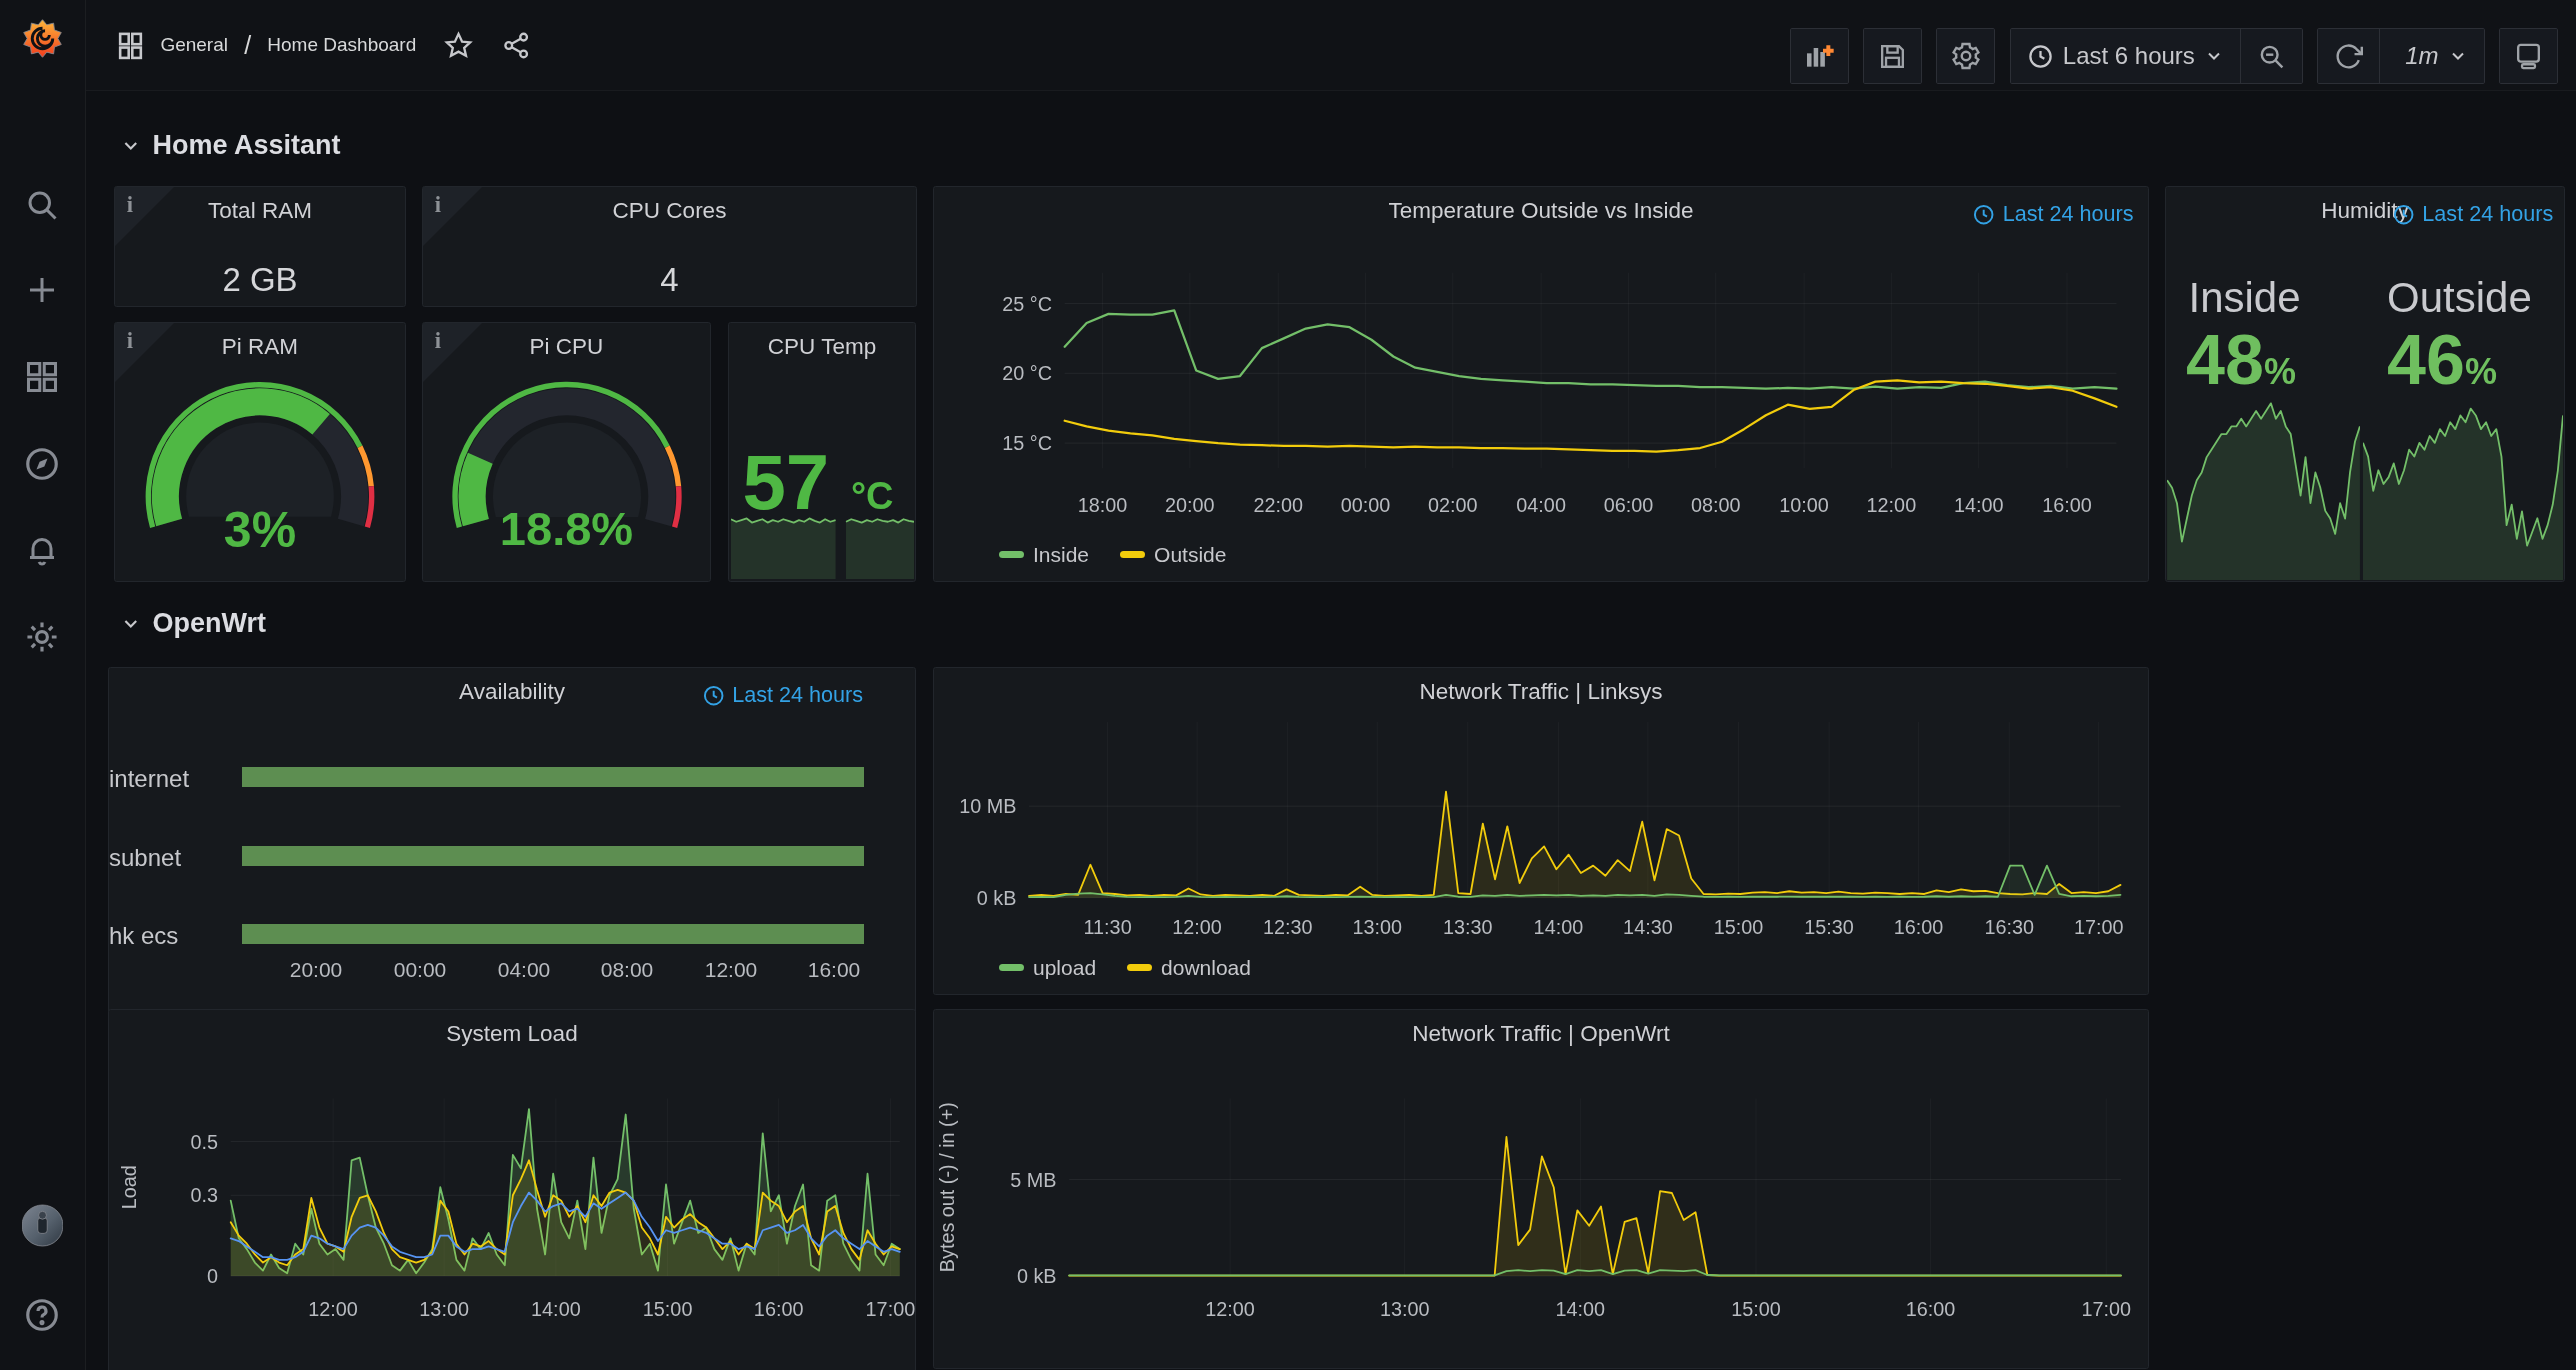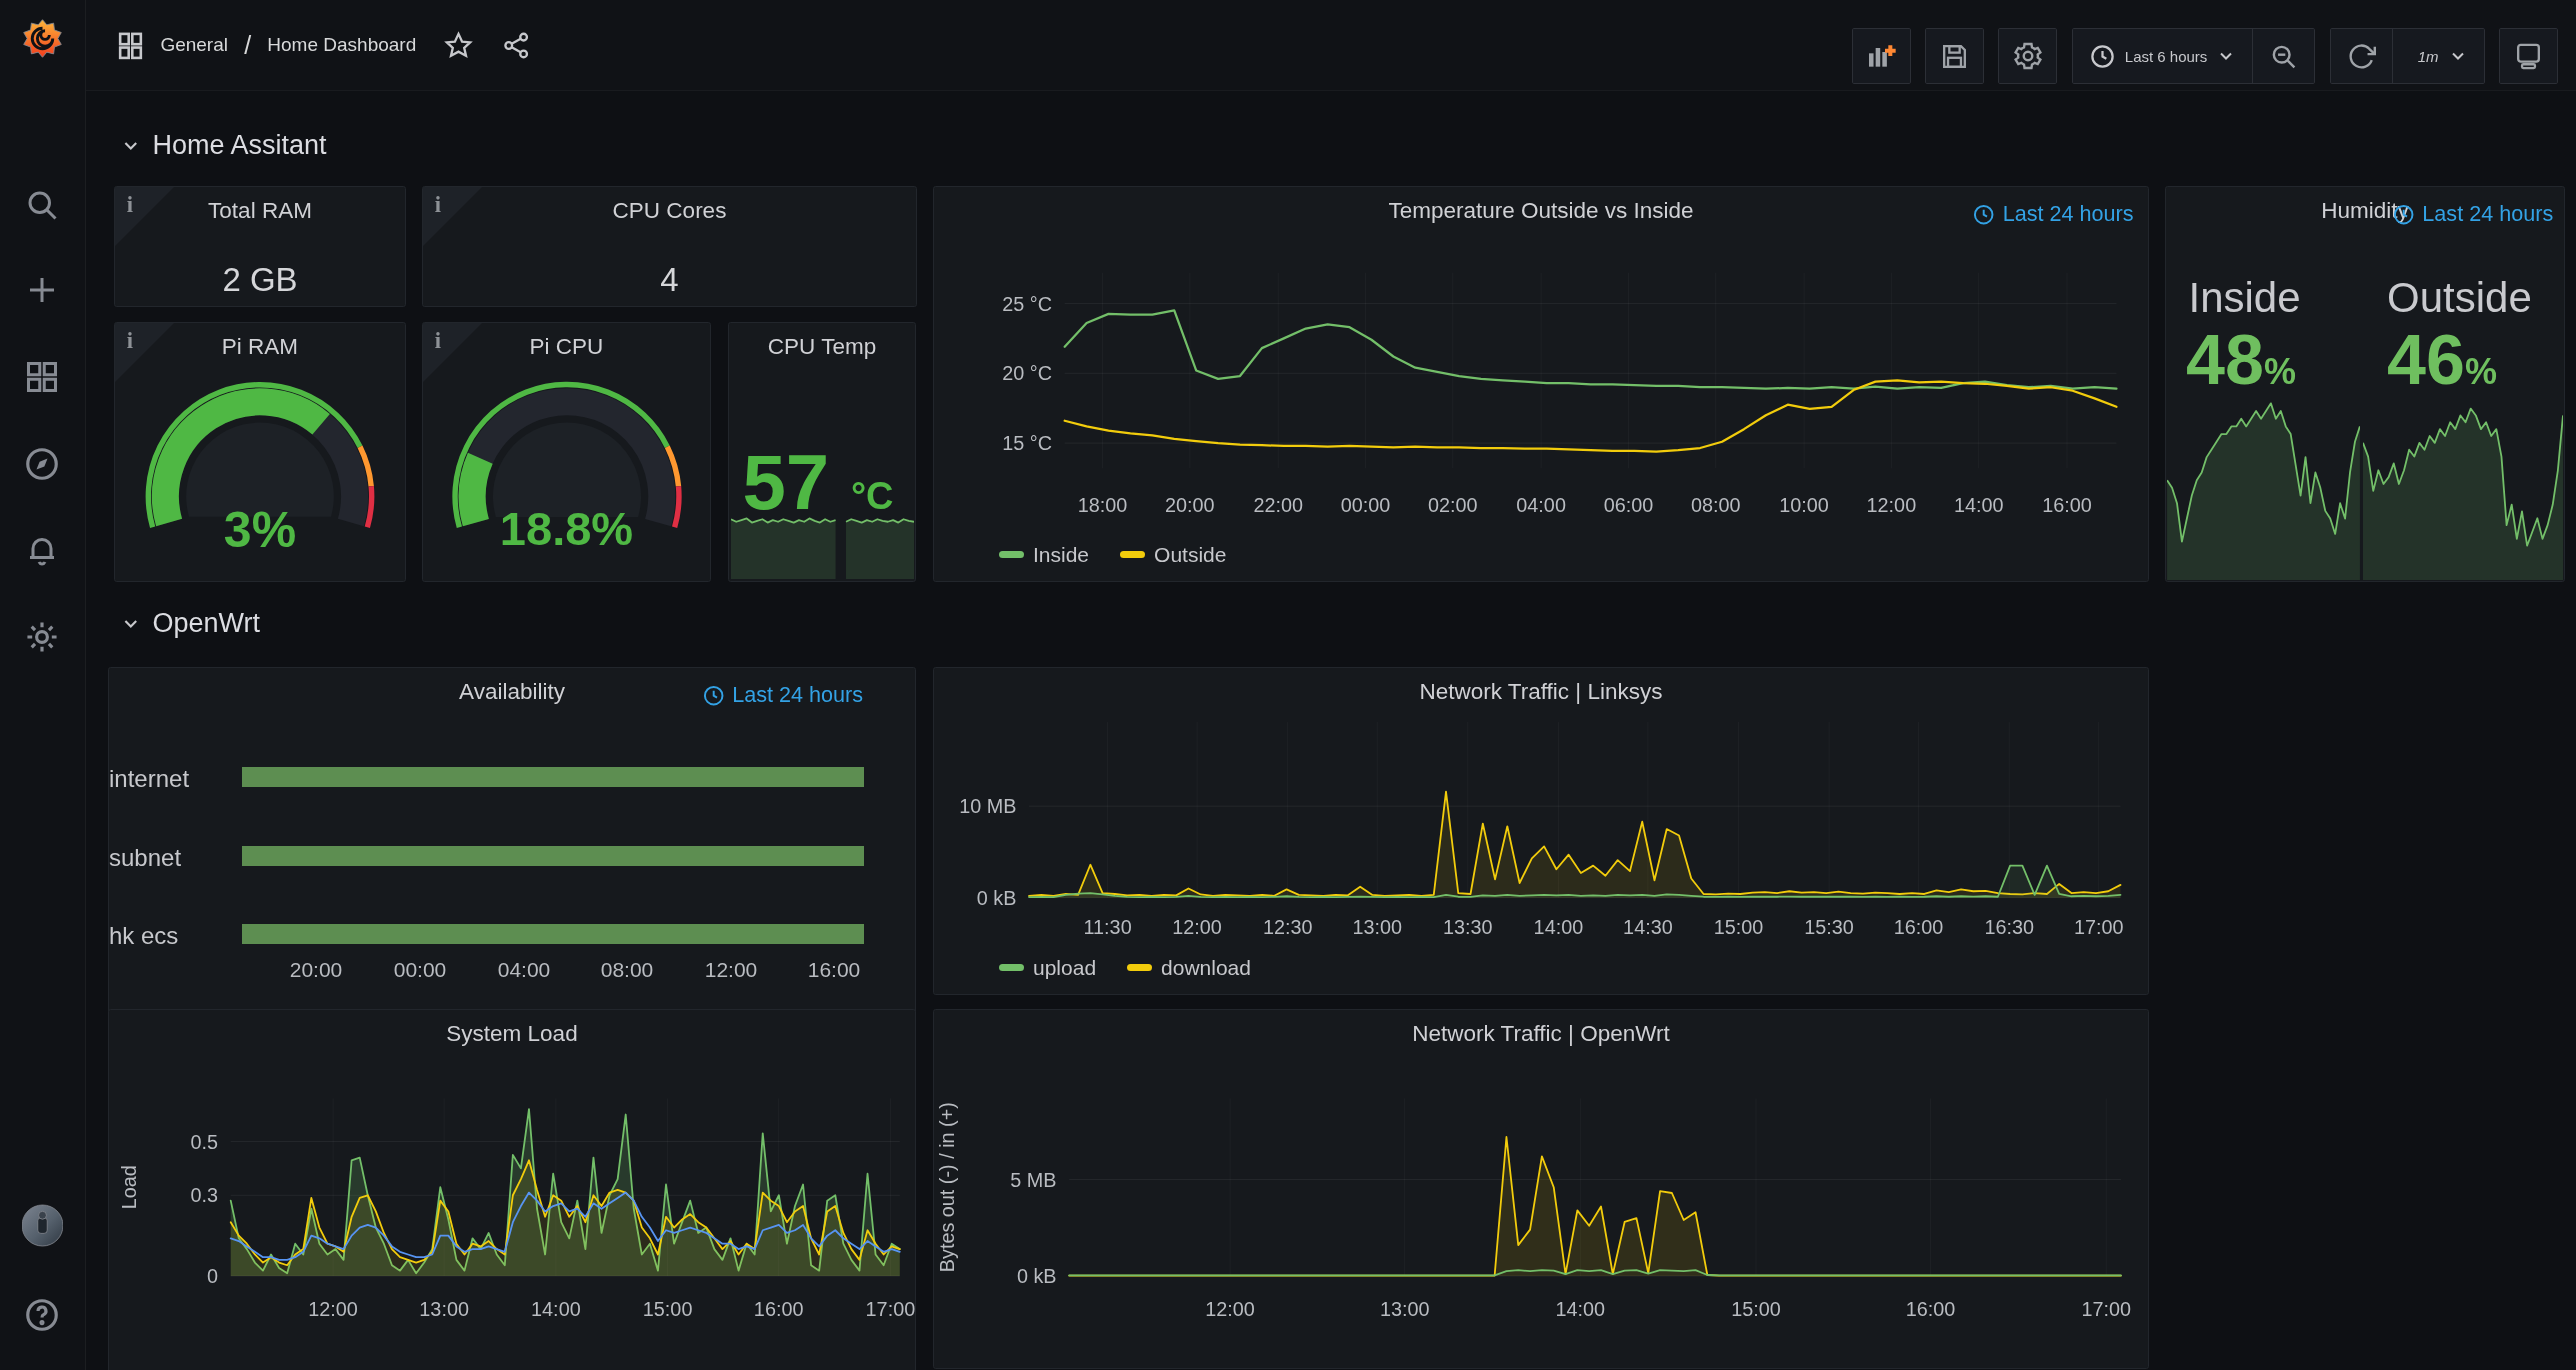--- a/index.html
+++ b/index.html
@@ -21,25 +21,25 @@
   .crumbwrap { display:flex; align-items:center; gap:14.4px; margin-left:29px; }
   .crumb-txt { font-size:19px; color:#d8d9da; cursor:pointer; }
   .crumb-sep { font-size:25px; color:#d8d9da; margin:0 1.8px; }
   .hdr-icon { display:flex; align-items:center; justify-content:center; cursor:pointer; margin-left:12.6px; }
   .toolbar { position:absolute; right:18px; top:28px; display:flex; gap:14.4px; align-items:center; }
   .tp-btn { display:flex; align-items:center; justify-content:center; height:56px; min-width:59px;
     background:#16191f; border:0.9px solid #2c2f36; border-radius:1.8px; color:#c7c8cc; cursor:pointer; }
   .tp-group { display:flex; height:56px; background:#16191f; border:0.9px solid #2c2f36; border-radius:1.8px; }
   .tp-seg { display:flex; align-items:center; justify-content:center; padding:0 16px; cursor:pointer; color:#c7c8cc; }
   .tp-seg + .tp-seg { border-left:0.9px solid #2c2f36;font-style:italic; }
-  .tp-label { font-size:15px; margin:0 9px; }
+  .tp-label { font-size:24px; margin:0 9px; }
 
   
   .section-hdr { position:absolute; display:flex; align-items:center; gap:10.8px; cursor:pointer; }
-  .section-hdr .s-title { font-size:27px; font-weight:400; color:#dcdde2; }
+  .section-hdr .s-title { font-size:27px; font-weight:700; color:#dcdde2; }
 
   .panel { position:absolute; background:#16191d; border:0.9px solid #22262c; border-radius:2.7px; }
   .p-title { position:absolute; top:10.8px; left:0; right:0; text-align:center; font-size:22.5px;
     font-weight:500; color:#d0d1d5; cursor:pointer; white-space:nowrap; }
   .p-link { position:absolute; top:14.4px; right:14.4px; display:flex; gap:7.2px; align-items:center;
     color:#33a2e5; font-size:21.6px; font-weight:500; cursor:pointer; white-space:nowrap; }
   .info-corner { position:absolute; top:0; left:0; width:0; height:0;
     border-top:59px solid #1e2228; border-right:59px solid transparent; }
   .info-i { position:absolute; top:5.4px; left:11.7px; color:#8e9297; font-weight:700; font-size:22.5px;
     font-family:"Liberation Serif", serif; }

